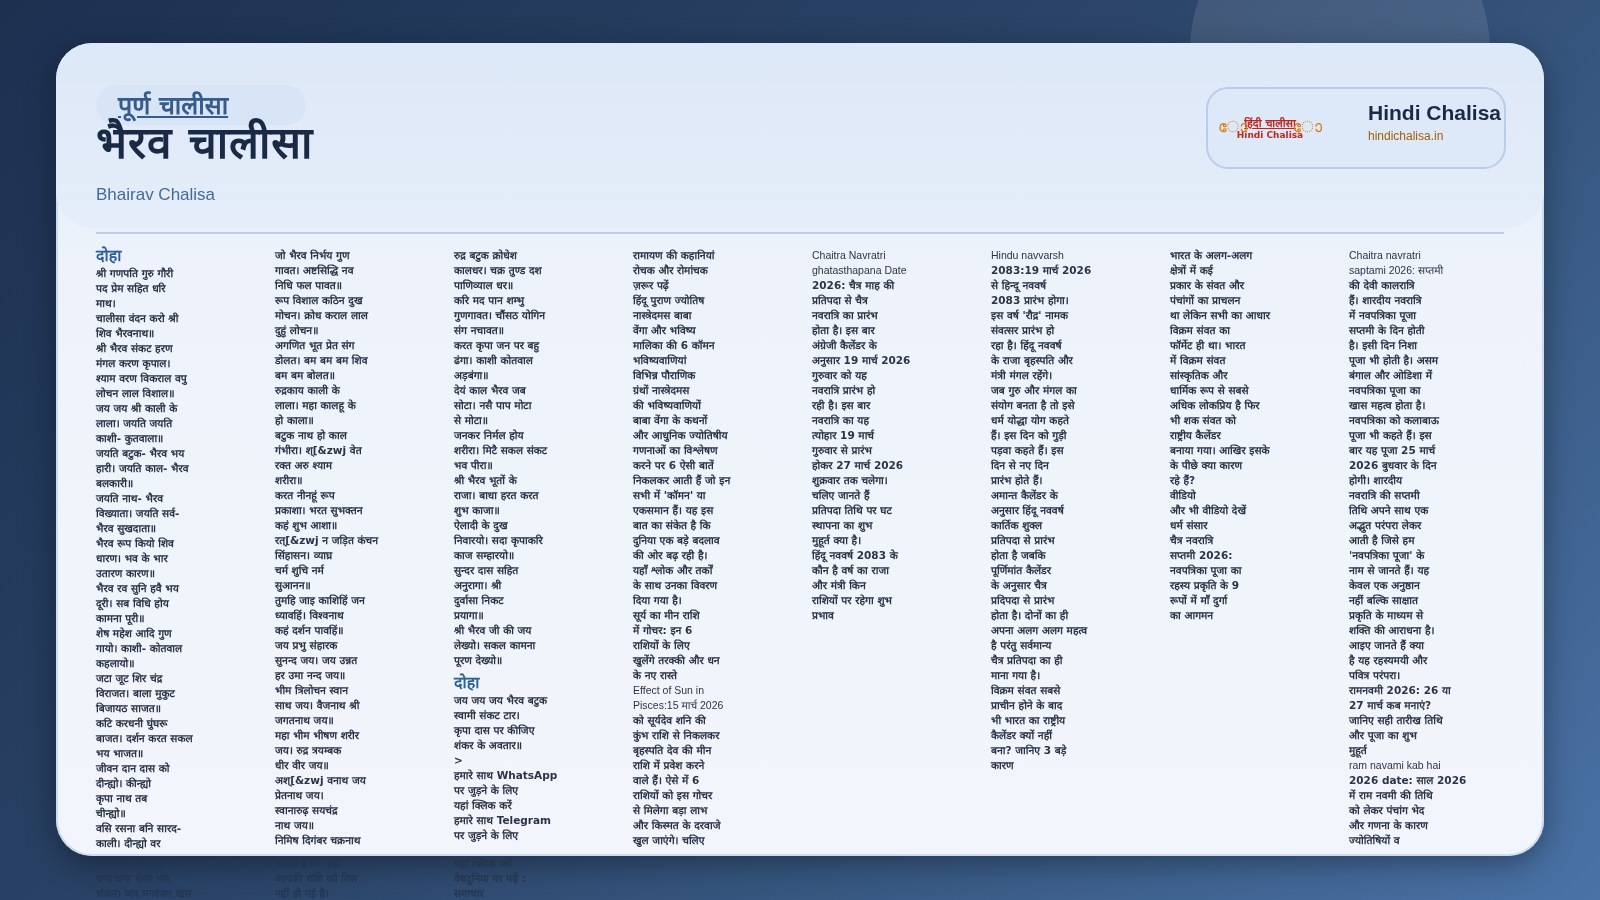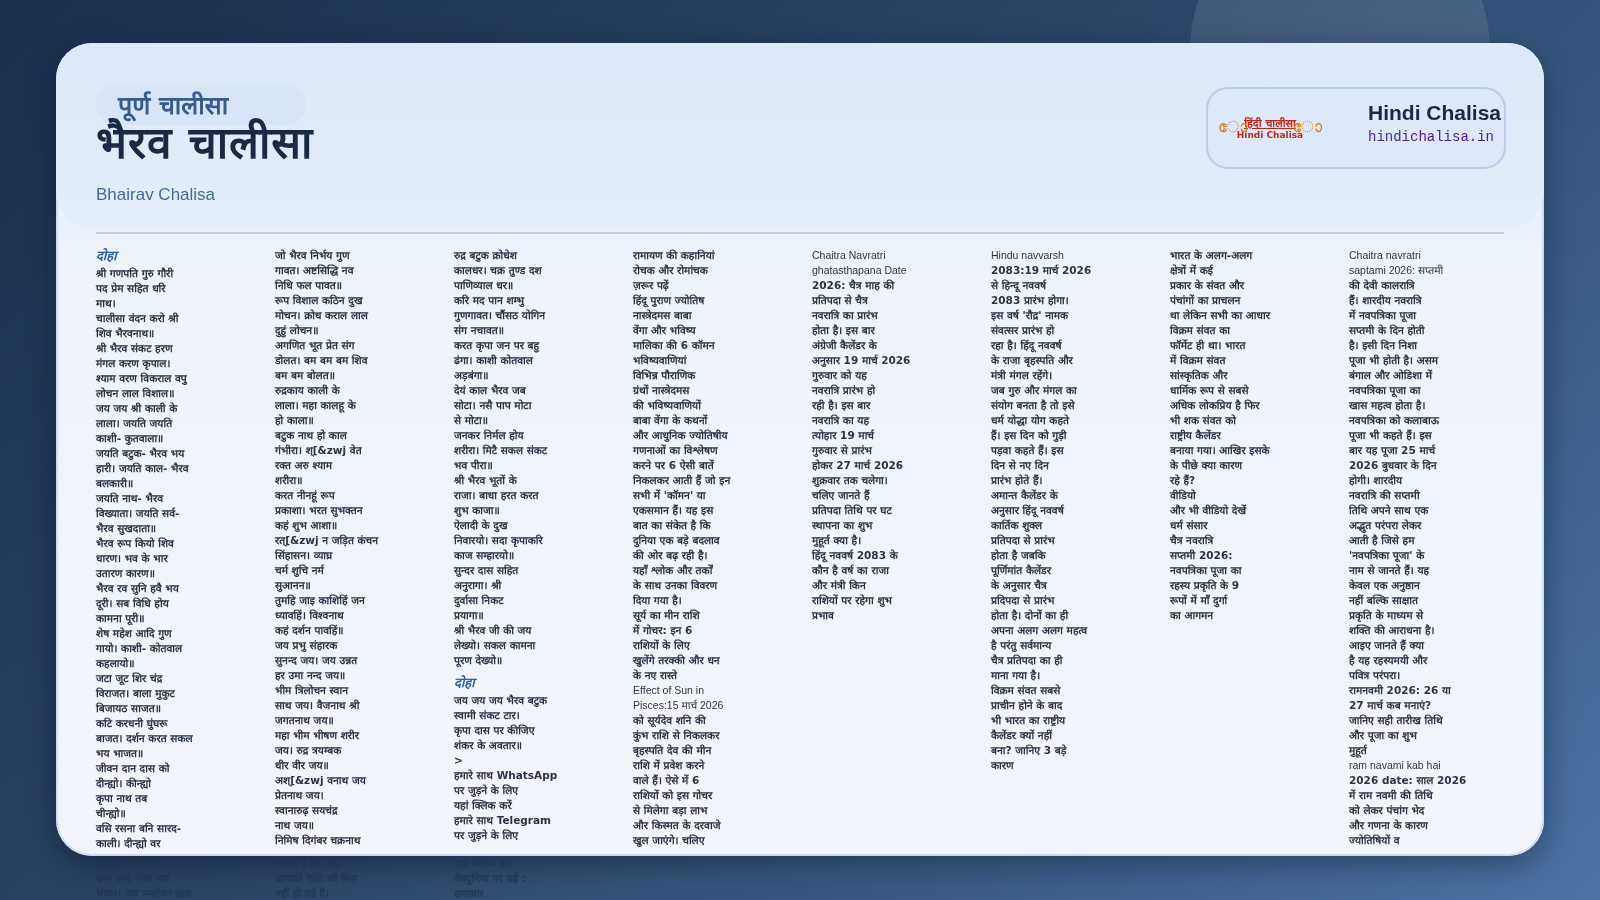--- a/index.html
+++ b/index.html
@@ -26,20 +26,21 @@
       border-radius: 36px 36px 36px 36px;
     }
     .kicker-pill {
       position: absolute; left: 40px; top: 42px; width: 210px; height: 40px;
       border-radius: 20px; background: #d7e5f7;
     }
     .kicker {
       position: absolute; left: 62px; top: 44px;
       font-family: "DejaVu Sans", sans-serif; font-size: 25px; font-weight: bold;
       color: #365c8c;
+      text-decoration: underline;
     }
     .title {
       position: absolute; left: 40px; top: 68px;
       font-family: "DejaVu Sans", sans-serif; font-size: 44px; font-weight: bold;
       color: #1b2a44; letter-spacing: 1px;
     }
     .subtitle {
       position: absolute; left: 40px; top: 142px;
       font-family: "Liberation Sans", sans-serif; font-size: 17px; font-weight: normal;
       color: #456a96;
@@ -56,32 +57,32 @@
     .brand-logo .logo-en { font-size: 9px; font-weight: bold; color: #c0271c; line-height: 11px; }
     .trident { position: absolute; top: 4px; font-size: 16px; color: #e07a10; }
     .trident.l { left: -6px; } .trident.r { right: -6px; }
     .brand-name {
       position: absolute; left: 160px; top: 12px;
       font-family: "Liberation Sans", sans-serif; font-size: 21px; font-weight: bold; color: #1b2a44;
       white-space: nowrap;
     }
     .brand-url {
       position: absolute; left: 160px; top: 40px;
-      font-family: Liberation Mono, monospace; font-size: 14px; color: #4c1d95;
+      font-family: Liberation Sans, sans-serif; font-size: 12px; color: #a16207;
     }
     .divider {
       position: absolute; left: 40px; top: 189px; width: 1408px; height: 2px; background: #bccde2;
     }
     .columns {
       position: absolute; left: 40px; top: 204px; width: 1420px; height: 700px;
       display: grid; grid-template-columns: repeat(8, 179px); column-gap: 0;
     }
     .col { font-size: 10.5px; line-height: 15px; color: #2b3446; font-weight: bold; }
     .col .line { display: block; white-space: nowrap; }
-    .col .heading { color: #2e5f99; font-size: 13px; font-weight: bold; line-height: 18px; margin-bottom: 1px; font-style: italic; }
+    .col .heading { color: #2e5f99; font-size: 16px; font-weight: bold; line-height: 18px; margin-bottom: 1px; }
     .col .heading.spaced { margin-top: 6px; }
     .col .latin { font-family: "Liberation Sans", sans-serif; font-weight: normal; }
     .overflow {
       position: absolute; left: 96px; top: 856px; width: 1420px; height: 44px; overflow: hidden;
       display: grid; grid-template-columns: repeat(8, 179px);
     }
     .overflow .col { color: #23344f; opacity: 0.85; }
   </style>
 </head>
 <body>

